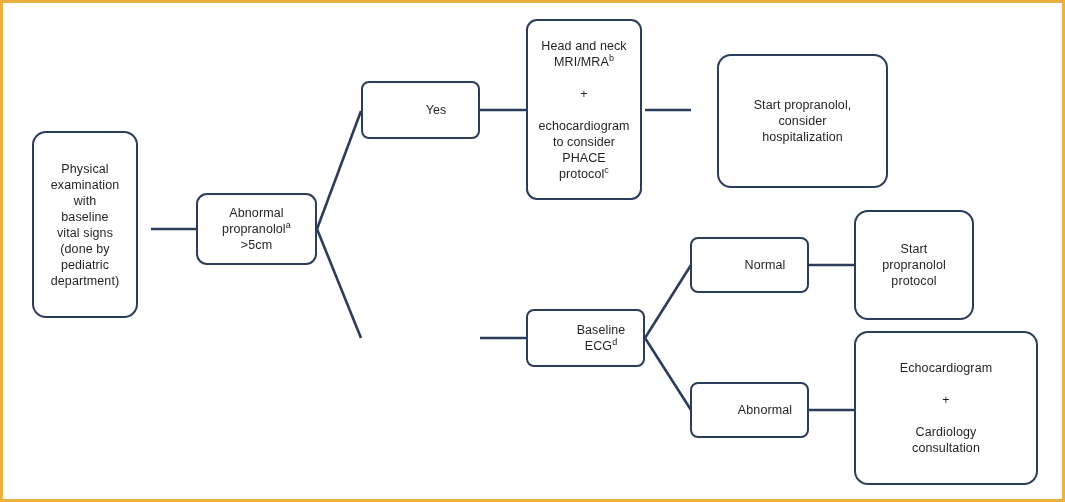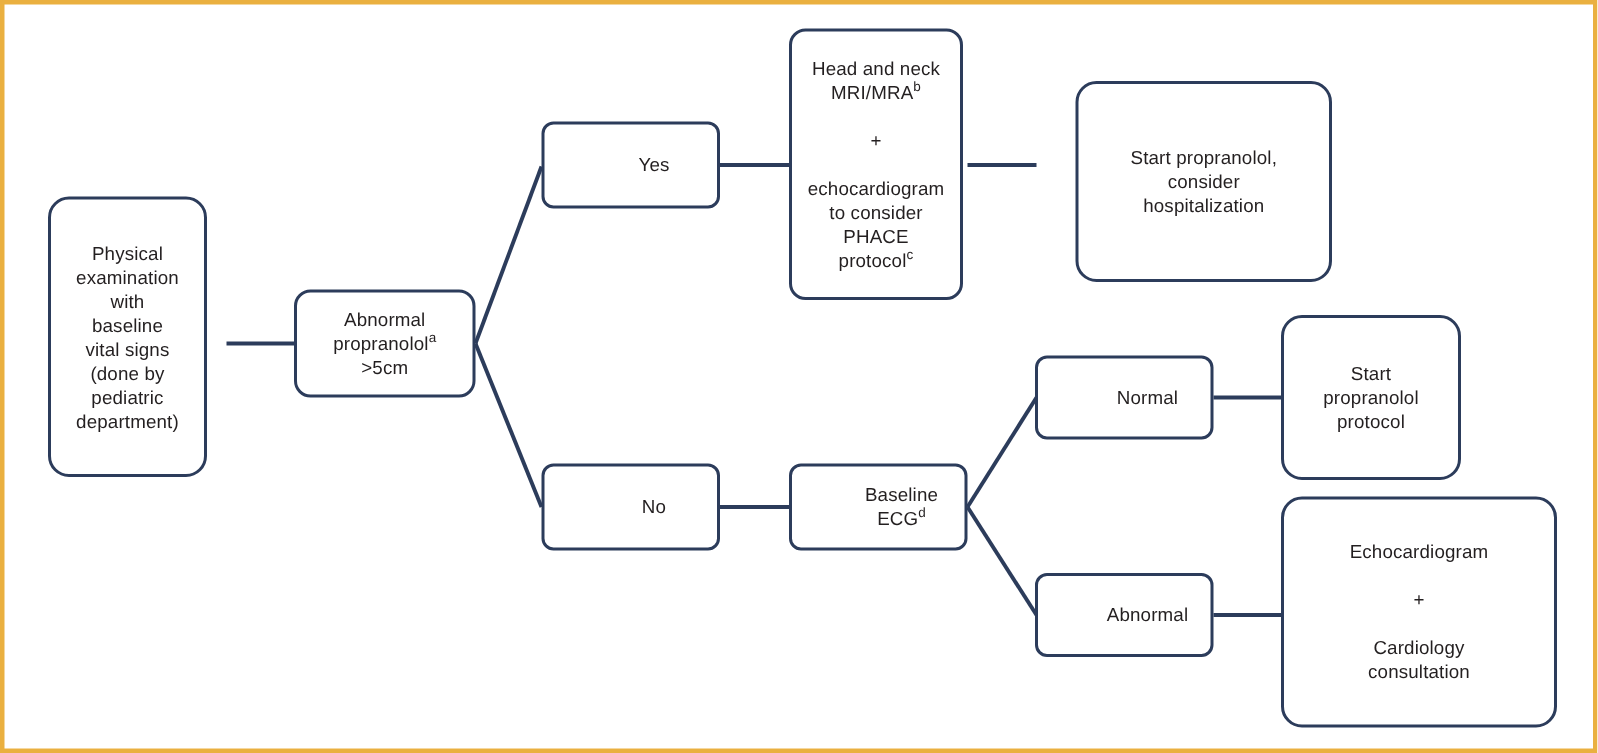--- a/index.html
+++ b/index.html
@@ -109,23 +109,20 @@
   <div class="node r-md" style="left: 523px; top: 16px; width: 116px; height: 181px; border-color: rgb(44, 60, 91); color: rgb(35, 31, 32);">
     <span class="txt"><span>Head and neck</span><br><span>MRI/MRA</span><sup>b</sup><br><br><span>+</span><br><br><span>echocardiogram</span><br><span>to consider</span><br><span>PHACE</span><br><span>protocol</span><sup>c</sup></span>
   </div>
 
   <div class="node r-lg" style="left: 714px; top: 39px; width: 171px; height: 134px; border-color: rgb(44, 60, 91); color: rgb(35, 31, 32); margin-top: 12px;">
     <span class="txt">Start propranolol,
 consider
 hospitalization</span>
   </div>
 
-  <div class="node r-sm" style="left: 358px; top: 306px; width: 119px; height: 58px; border-color: rgb(44, 60, 91); color: rgb(35, 31, 32);">
-    <span class="txt">No</span>
-  </div>
 
   <div class="node r-sm" style="left: 523px; top: 306px; width: 119px; height: 58px; border-color: rgb(44, 60, 91); color: rgb(35, 31, 32);">
     <span class="txt"><span>Baseline ECG</span><sup>d</sup></span>
   </div>
 
   <div class="node r-sm" style="left: 687px; top: 234px; width: 119px; height: 56px; border-color: rgb(44, 60, 91); color: rgb(35, 31, 32);">
     <span class="txt">Normal</span>
   </div>
 
   <div class="node r-sm" style="left: 687px; top: 379px; width: 119px; height: 56px; border-color: rgb(44, 60, 91); color: rgb(35, 31, 32);">

